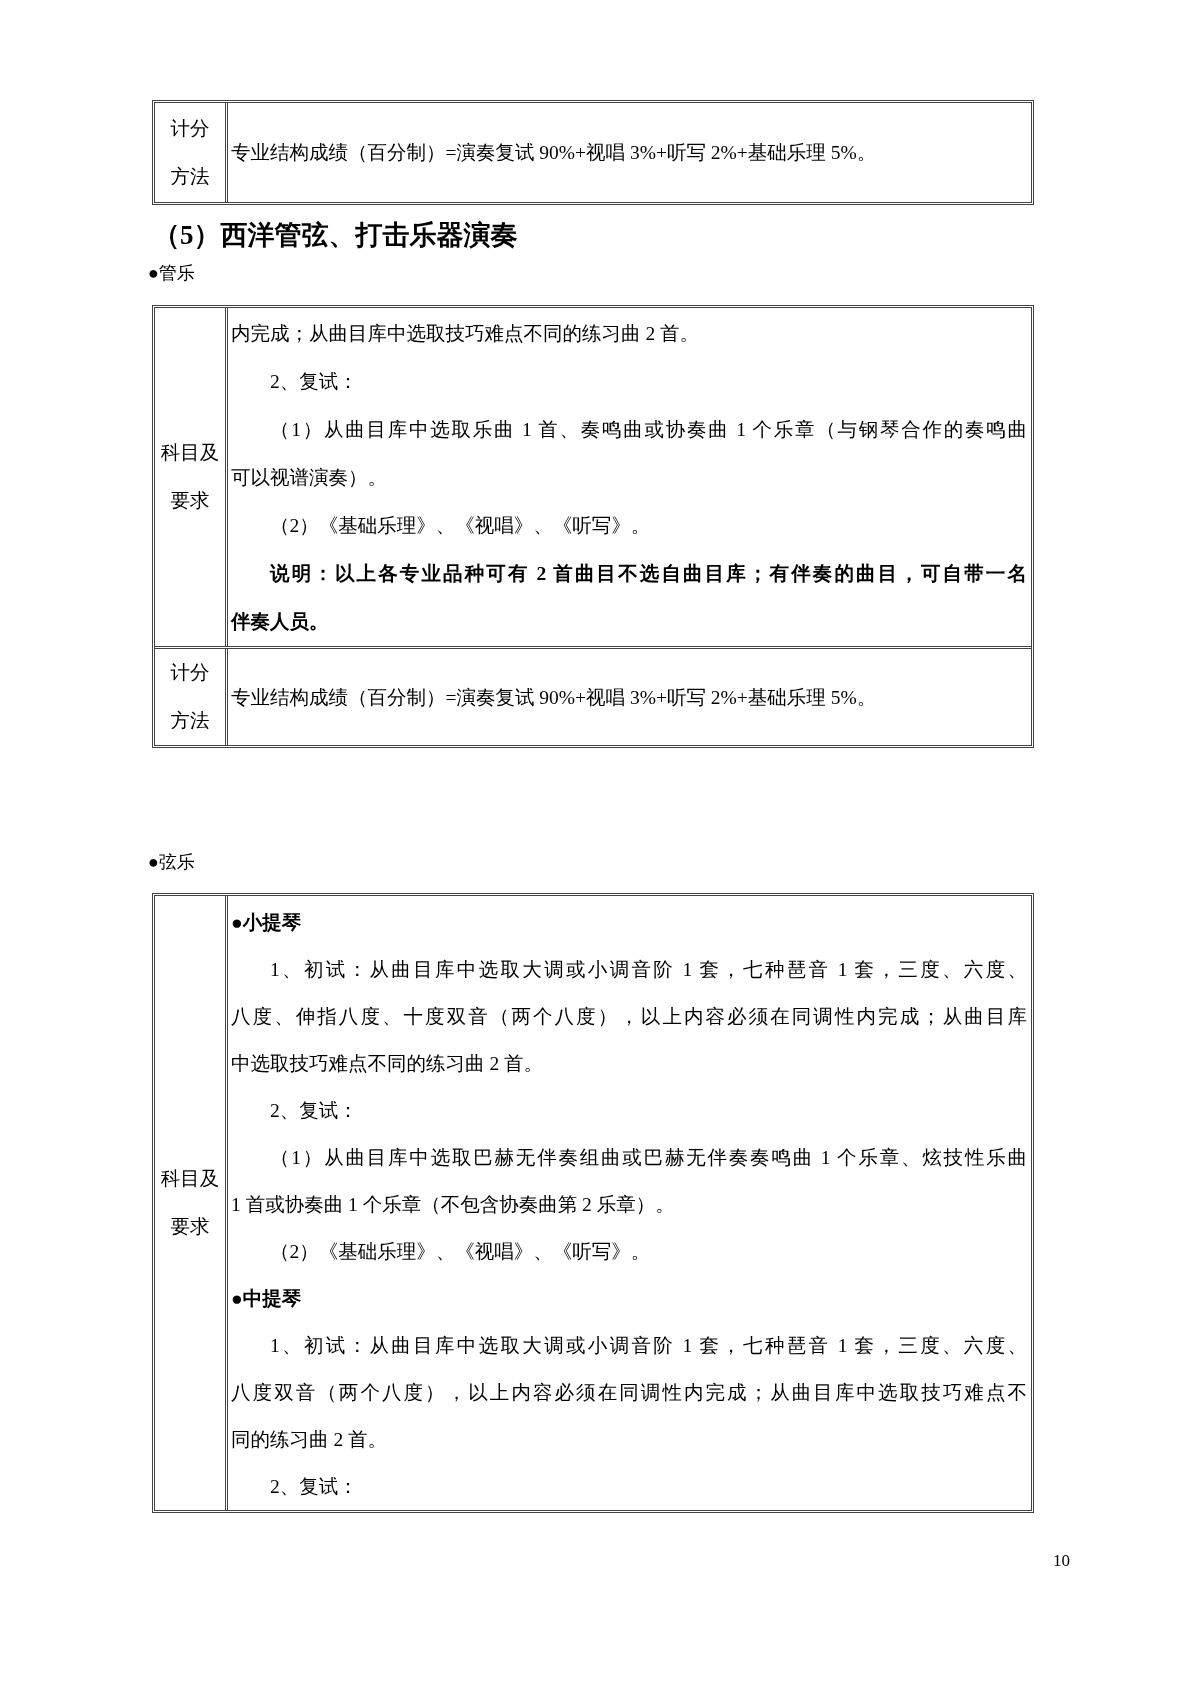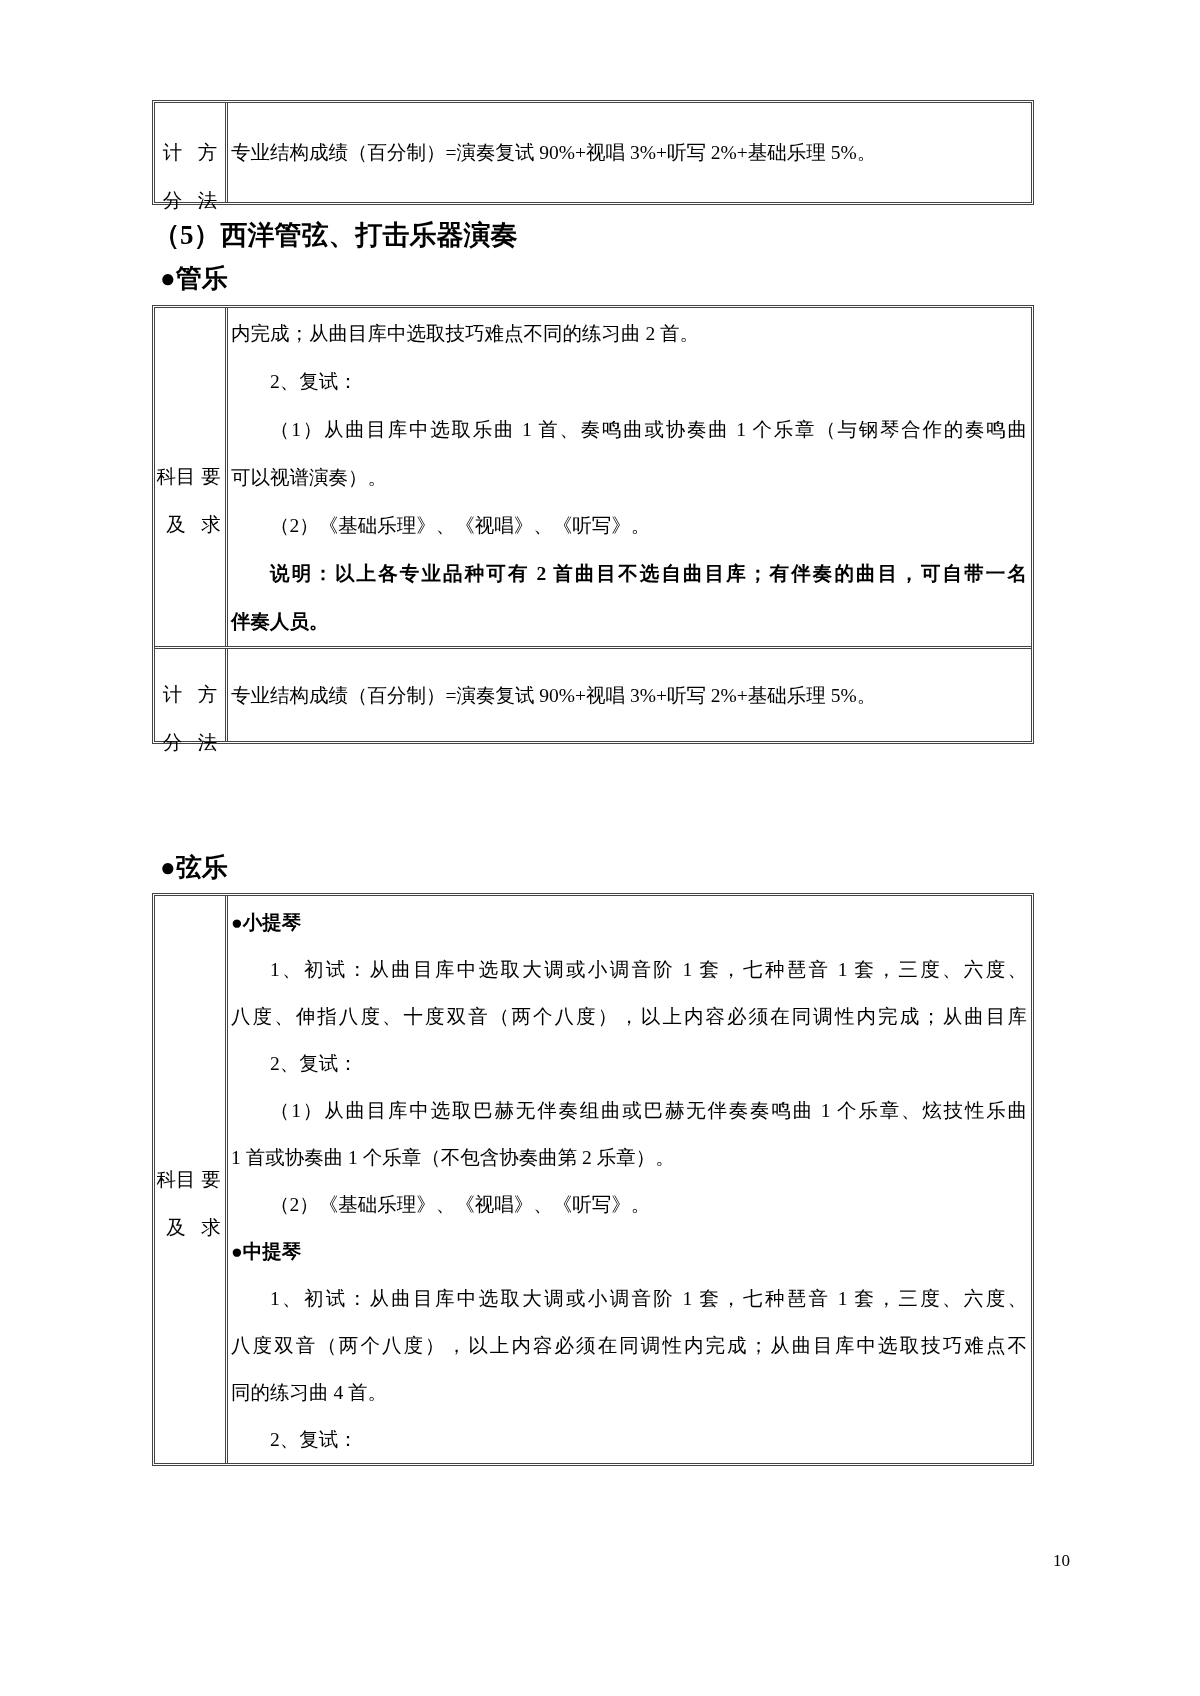--- a/index.html
+++ b/index.html
@@ -9,38 +9,38 @@
     overflow:hidden;
   }
   .tbl {
     position:absolute; left:152px; width:882px;
     border:3px double #434343; background:#fff; box-sizing:border-box;
   }
   .row { display:flex; align-items:stretch; }
   .row.divided { border-top:3px double #434343; }
   .cell-label {
     flex:0 0 70px; width:70px; border-right:3px double #434343;
-    display:flex; flex-direction:row; justify-content:center; align-items:center;
+    display:flex; flex-direction:column; justify-content:center; align-items:center;
     text-align:center; font-size:19.5px;
   }
   .cell-label .lbl-ln { line-height:48px; height:48px; }
   .cell-content { flex:1; min-width:0; padding:0 4px 0 3px; font-size:19.5px; }
   .vcenter { display:flex; align-items:center; }
   .ln { height:48px; line-height:48px; white-space:nowrap; overflow:visible; }
   .t3 .ln { height:47px; line-height:47px; }
   .indent { padding-left:39px; }
   .full { white-space:normal; text-align:justify; text-align-last:justify; }
   .bold { font-weight:bold; }
   .heading {
     position:absolute; left:153px; top:217px;
     font-size:27px; font-weight:bold; white-space:nowrap;
   }
   .bullet-title {
-    position:absolute; left:160px;
-    font-size:26px; font-weight:bold; white-space:nowrap;
+    position:absolute; left:148px;
+    font-size:18px; font-weight:normal; white-space:nowrap;
   }
   #wind-bullet { top:261px; }
   #strings-bullet { top:850px; }
   #carryover-table { top:100px; }
   #carryover-table .row { min-height:99px; }
   #wind-table { top:305px; }
   #wind-table .subject-row .cell-content { padding-top:2px; padding-bottom:0; }
   #wind-table .score-row { min-height:92px; }
   #strings-table { top:893px; }
   #strings-table .cell-content { padding-top:3px; }
@@ -103,28 +103,29 @@
   <div class="tbl t3" id="strings-table">
     <div class="row">
       <div class="cell-label">
         <div class="lbl-ln">科目及</div>
         <div class="lbl-ln">要求</div>
       </div>
       <div class="cell-content">
         <div class="ln bold">●小提琴</div>
         <div class="ln indent full">1、初试：从曲目库中选取大调或小调音阶 1 套，七种琶音 1 套，三度、六度、</div>
         <div class="ln full">八度、伸指八度、十度双音（两个八度），以上内容必须在同调性内完成；从曲目库</div>
+        <div class="ln">中选取技巧难点不同的练习曲 2 首。</div>
         <div class="ln indent">2、复试：</div>
         <div class="ln indent full">（1）从曲目库中选取巴赫无伴奏组曲或巴赫无伴奏奏鸣曲 1 个乐章、炫技性乐曲</div>
         <div class="ln">1 首或协奏曲 1 个乐章（不包含协奏曲第 2 乐章）。</div>
         <div class="ln indent">（2）《基础乐理》、《视唱》、《听写》。</div>
         <div class="ln bold">●中提琴</div>
         <div class="ln indent full">1、初试：从曲目库中选取大调或小调音阶 1 套，七种琶音 1 套，三度、六度、</div>
         <div class="ln full">八度双音（两个八度），以上内容必须在同调性内完成；从曲目库中选取技巧难点不</div>
-        <div class="ln">同的练习曲 4 首。</div>
+        <div class="ln">同的练习曲 2 首。</div>
         <div class="ln indent">2、复试：</div>
       </div>
     </div>
   </div>
 
   <div class="pageno">10</div>
 
 </div>
 
 </body></html>

